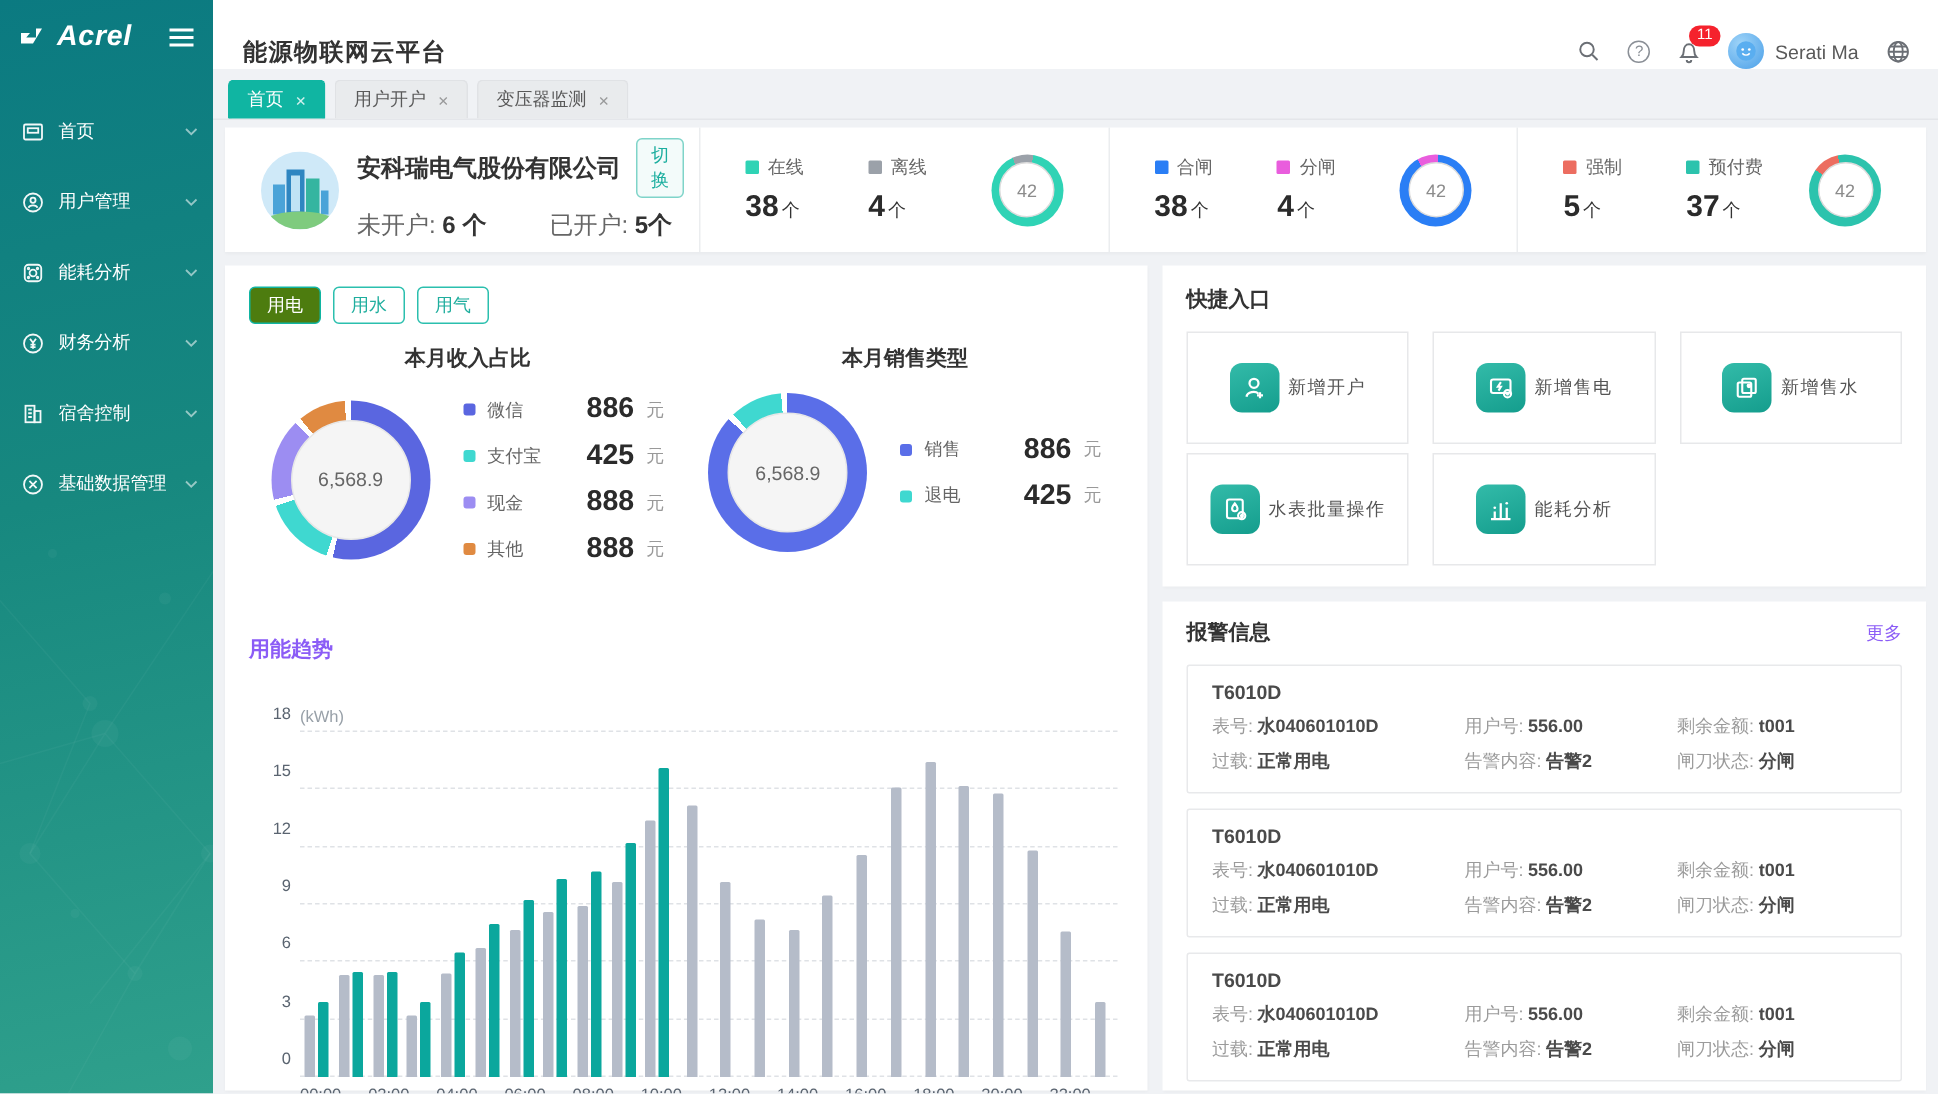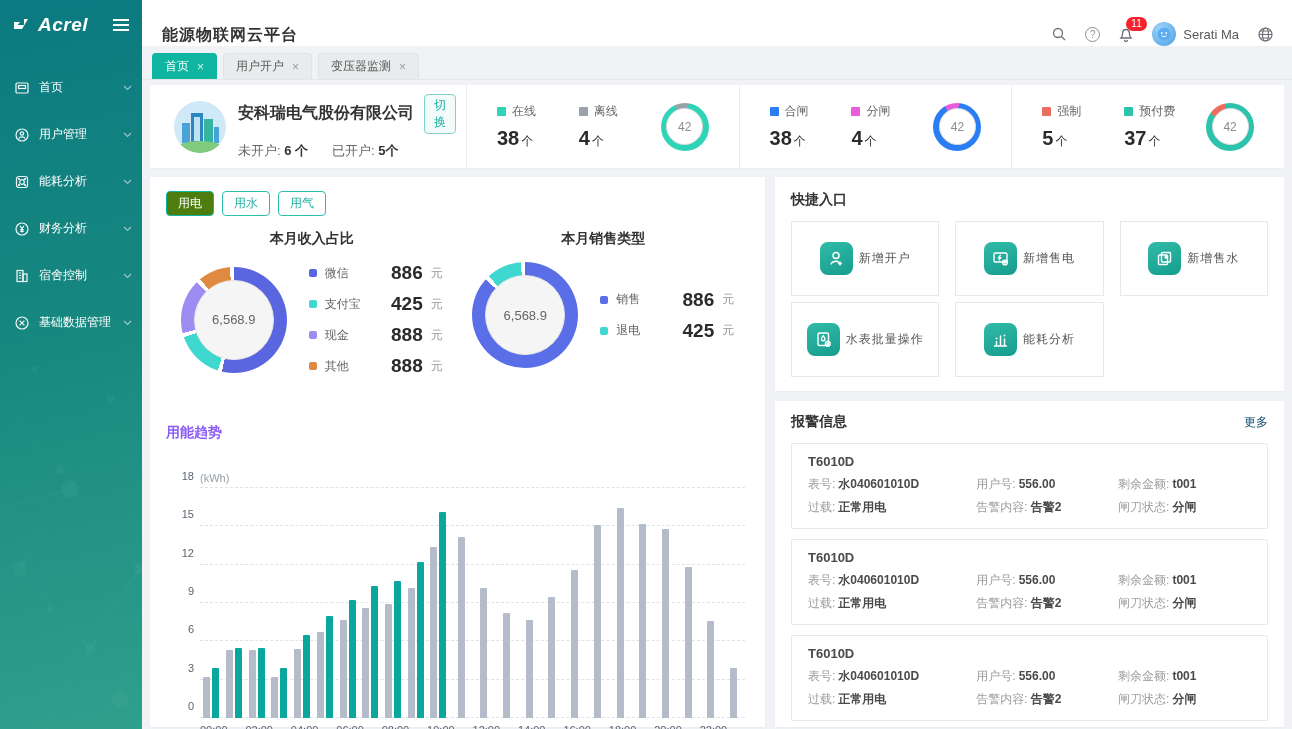--- a/index.html
+++ b/index.html
@@ -42,21 +42,21 @@
 
   .content { flex:1; padding:5px 8px 0 8px; overflow:hidden; }
 
   
   .stats-panel { background:#fff; height:83px; display:flex; margin-bottom:9px; box-shadow:0 1px 2px rgba(0,0,0,.03); }
   .company-block { flex:1.02; display:flex; align-items:center; gap:12px; padding:0 10px 0 24px; }
   .company-info { min-width:0; }
   .company-name-row { display:flex; align-items:center; gap:10px; }
   .company-name { font-size:16px; font-weight:bold; color:#333; white-space:nowrap; }
   .switch-btn { border:1px solid #7fd4c9; color:#1cae9f; background:#f3fbfa; font-size:12px; padding:2px 9px; border-radius:4px; cursor:pointer; }
-  .company-counts { display:flex; gap:24px; margin-top:8px; color:#666; font-size:13px; }
+  .company-counts { display:flex; gap:42px; margin-top:8px; color:#666; font-size:16px; }
   .company-counts b { color:#333; font-weight:bold; }
   .stat-group { flex:1; border-left:1px solid #ebedef; display:flex; align-items:center; justify-content:space-evenly; padding:0 6px; }
   .stat-item { min-width:58px; }
   .stat-label-row { display:flex; align-items:center; gap:6px; color:#666; font-size:12px; }
   .sq { width:9px; height:9px; display:inline-block; border-radius:1px; }
   .stat-value { margin-top:7px; font-size:20px; font-weight:bold; color:#2b2b2b; }
   .stat-value .unit { font-size:12px; font-weight:normal; color:#333; margin-left:2px; }
   .ring { width:48px; height:48px; border-radius:50%; display:flex; align-items:center; justify-content:center; }
   .ring-inner { width:37px; height:37px; border-radius:50%; background:#fff; border:1px solid #dcdcdc; display:flex; align-items:center; justify-content:center; color:#8c8c8c; font-size:12px; }
 
@@ -103,21 +103,21 @@
   
   .quick-panel { height:214px; padding:14px 16px; }
   .quick-grid { display:grid; grid-template-columns:repeat(3,1fr); gap:6px 16px; margin-top:12px; }
   .quick-card { border:1px solid #e7e8ea; height:75px; display:flex; flex-direction:row; align-items:center; justify-content:center; gap:6px; cursor:pointer; background:#fff; }
   .quick-icon { width:33px; height:33px; border-radius:8px; background:linear-gradient(160deg,#33bba9,#149d8d); display:flex; align-items:center; justify-content:center; }
   .quick-label { font-size:12px; color:#555; letter-spacing:1px; }
 
   
   .alarm-panel { flex:1; padding:12px 16px; overflow:hidden; }
   .alarm-head { display:flex; align-items:center; justify-content:space-between; }
-  .more-link { color:#0c4a6e; font-size:12px; cursor:pointer; text-decoration:none; }
+  .more-link { color:#8b5cf6; font-size:12px; cursor:pointer; text-decoration:none; }
   .alarm-list { margin-top:12px; display:flex; flex-direction:column; gap:10px; }
   .alarm-card { border:1px solid #e8e9eb; border-radius:2px; padding:10px 16px 12px 16px; cursor:pointer; }
   .alarm-device { font-size:13px; font-weight:bold; color:#4a4a4a; margin-bottom:7px; }
   .alarm-grid { display:grid; grid-template-columns:38% 32% 30%; row-gap:6px; }
   .alarm-field { font-size:12px; white-space:nowrap; }
   .alarm-field .fl { color:#9b9b9b; }
   .alarm-field .fv { color:#4a4a4a; font-weight:bold; margin-left:3px; }
 </style>
 </head>
 <body>

